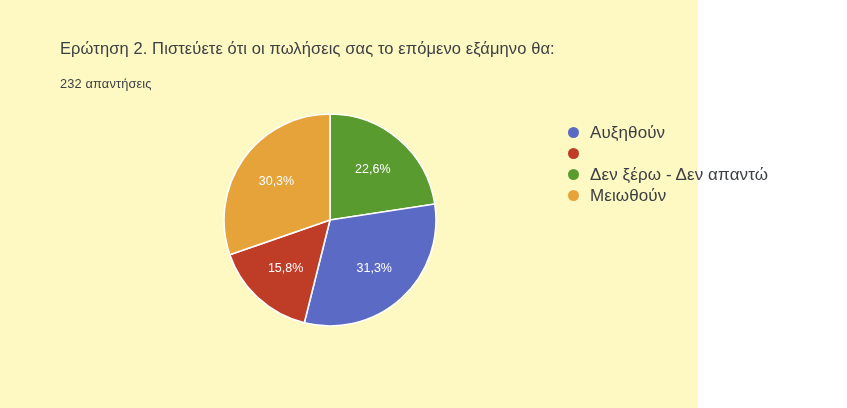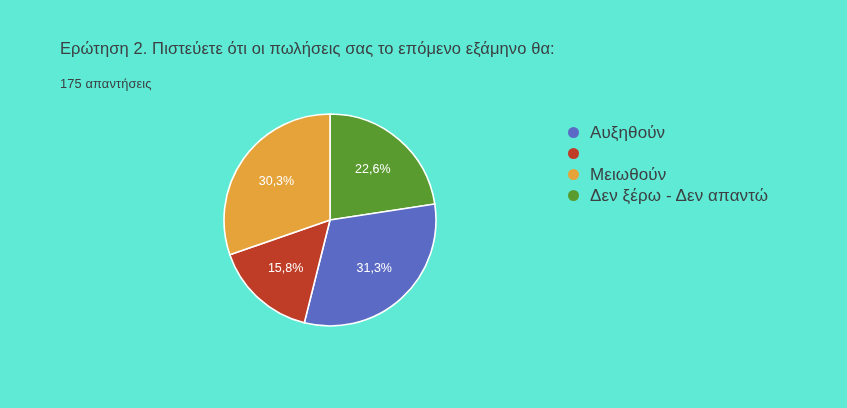--- a/index.html
+++ b/index.html
@@ -13,23 +13,23 @@
     position: relative;
     overflow: hidden;
     font-family: "Liberation Sans", "DejaVu Sans", sans-serif;
     -webkit-font-smoothing: antialiased;
   }
 
   #question-card {
     position: absolute;
     left: 0;
     top: 0;
-    width: 847px;
+    width: 698px;
     height: 408px;
-    background: #5eead4;
+    background: #fef9c3;
   }
 
   #question-title {
     position: absolute;
     left: 60px;
     top: 37px;
     font-size: 16.5px;
     line-height: 22px;
     color: #3c4043;
     letter-spacing: 0.1px;
@@ -100,21 +100,21 @@
     line-height: 14px;
   }
 </style>
 </head>
 <body>
 
 <div id="question-card">
 
   <div id="question-title">Ερώτηση 2. Πιστεύετε ότι οι πωλήσεις σας το επόμενο εξάμηνο θα:</div>
 
-  <div id="response-count">175 απαντήσεις</div>
+  <div id="response-count">232 απαντήσεις</div>
 
   <div id="chart-area">
 
     <svg id="pie-svg" viewBox="0 0 216 216">
       <g id="pie-slices">
           <path d="M 108 108 L 108 2 A 106 106 0 0 1 212.79708494221887 92.07608755319976 Z" fill="#5a9b30" stroke="#ffffff" stroke-width="1.6"></path>
           <path d="M 108 108 L 212.79708494221887 92.07608755319976 A 106 106 0 0 1 82.28448153568677 210.8334192279512 Z" fill="#5b6ac4" stroke="#ffffff" stroke-width="1.6"></path>
           <path d="M 108 108 L 82.28448153568677 210.8334192279512 A 106 106 0 0 1 7.823314030940679 142.6501311434239 Z" fill="#bf3c26" stroke="#ffffff" stroke-width="1.6"></path>
           <path d="M 108 108 L 7.823314030940679 142.6501311434239 A 106 106 0 0 1 107.99999999999999 2 Z" fill="#e5a33a" stroke="#ffffff" stroke-width="1.6"></path>
         </g>
@@ -128,23 +128,23 @@
 
     <div id="legend">
         <div class="legend-row">
           <span class="legend-dot" style="background: rgb(91, 106, 196);"></span>
           <span class="legend-label">Αυξηθούν</span>
         </div>
         <div class="legend-row">
           <span class="legend-dot" style="background: rgb(191, 60, 38);"></span>
         </div>
         <div class="legend-row">
+          <span class="legend-dot" style="background: rgb(90, 155, 48);"></span>
+          <span class="legend-label">Δεν ξέρω - Δεν απαντώ</span>
+        </div>
+        <div class="legend-row">
           <span class="legend-dot" style="background: rgb(229, 163, 58);"></span>
           <span class="legend-label">Μειωθούν</span>
-        </div>
-        <div class="legend-row">
-          <span class="legend-dot" style="background: rgb(90, 155, 48);"></span>
-          <span class="legend-label">Δεν ξέρω - Δεν απαντώ</span>
         </div>
       </div>
 
   </div>
 </div>
 
 </body></html>

